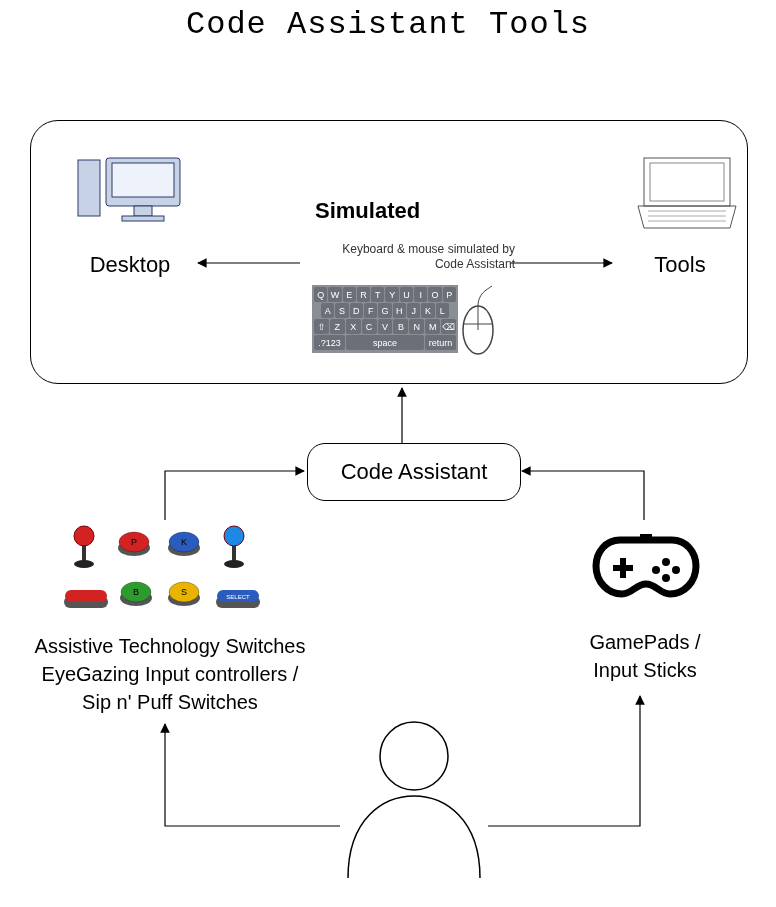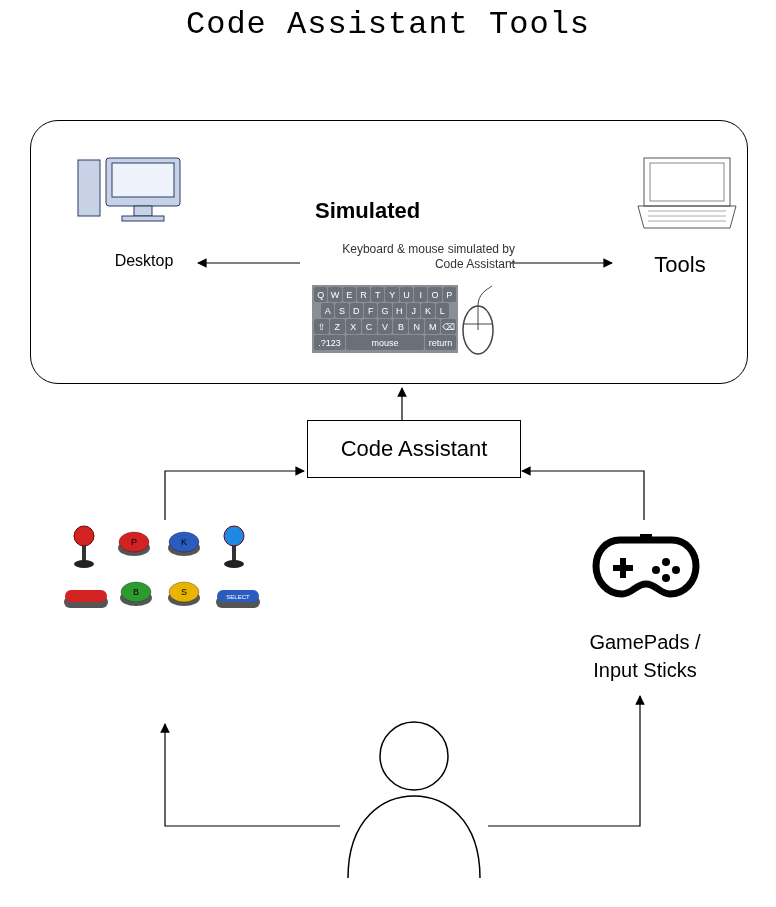--- a/index.html
+++ b/index.html
@@ -4,25 +4,25 @@
 <style>
   html,body{margin:0;padding:0;background:#fff;font-family:Arial,Helvetica,sans-serif;color:#000}
   .stage{position:relative;width:776px;height:907px;margin:0 auto}
   .title{position:absolute;left:0;right:0;top:6px;text-align:center;
          font-family:"Courier New",Courier,monospace;font-size:32px;letter-spacing:1px}
   svg{position:absolute;left:0;top:0;pointer-events:none}
   .panel{position:absolute;left:30px;top:120px;width:716px;height:262px;
          border:1.5px solid #000;border-radius:28px}
   .desktop-label,.laptop-label,.sim-title,.sim-sub,
   .ca-box,.at-labels,.gp-labels{position:absolute;text-align:center}
-  .desktop-label{left:74px;top:252px;width:140px;font-size:16px}
+  .desktop-label{left:60px;top:252px;width:140px;font-size:22px}
   .laptop-label {left:610px;top:252px;width:140px;font-size:22px}
   .sim-title{left:315px;top:198px;font-weight:700;font-size:22px;text-align:center}
   .sim-sub  {left:315px;top:242px;font-size:12px;color:#333;text-align:right;width:200px;line-height:1.25}
-  .ca-box{left:307px;top:420px;width:212px;height:56px;border:1.5px solid #000;border-radius:0;
+  .ca-box{left:307px;top:443px;width:212px;height:56px;border:1.5px solid #000;border-radius:18px;
           display:flex;align-items:center;justify-content:center;font-size:22px;background:#fff}
   .at-labels{left:0;top:632px;width:340px;font-size:20px;line-height:1.4}
   .gp-labels{left:520px;top:628px;width:250px;font-size:20px;line-height:1.4}
   
   .kbd{position:absolute;left:312px;top:285px;width:142px;background:#8a8f95;padding:2px;
        font-family:Arial;font-size:9px;color:#fff}
   .kbd .row{display:flex;gap:1px;margin-bottom:1px}
   .kbd .k{background:#6b7078;flex:1;height:15px;display:flex;align-items:center;justify-content:center;border-radius:2px}
   .kbd .sp{flex:4}
   .kbd .w2{flex:1.6}
@@ -134,21 +134,21 @@
         <div class="k">X</div>
         <div class="k">C</div>
         <div class="k">V</div>
         <div class="k">B</div>
         <div class="k">N</div>
         <div class="k">M</div>
         <div class="k">⌫</div>
       </div>
   <div class="row">
     <div class="k w2">.?123</div>
-    <div class="k sp">mouse</div>
+    <div class="k sp">space</div>
     <div class="k w2">return</div>
   </div>
 </div>
 
 <div class="ca-box">Code Assistant</div>
 
 <div class="arcade">
   <svg width="200" height="90" id="arcsvg">
         <g>
           <rect x="20" y="18" width="4" height="22" fill="#333"></rect>
@@ -185,19 +185,24 @@
           <text x="122" y="73" text-anchor="middle" font-size="9" fill="#000">S</text>
         </g>
         <g>
           <rect x="154" y="74" width="44" height="12" rx="6" fill="#555"></rect>
           <rect x="155" y="68" width="42" height="12" rx="6" fill="#2a5cbf"></rect>
           <text x="176" y="77" text-anchor="middle" font-size="6" fill="#fff">SELECT</text>
         </g>
       </svg>
 </div>
 
+<div class="at-labels">
+  <div>Assistive Technology Switches</div>
+  <div>EyeGazing Input controllers /</div>
+  <div>Sip n' Puff Switches</div>
+</div>
 
 <div class="gp-labels">
   <div>GamePads /</div>
   <div>Input Sticks</div>
 </div>
 
 </div>
 
 </body></html>

